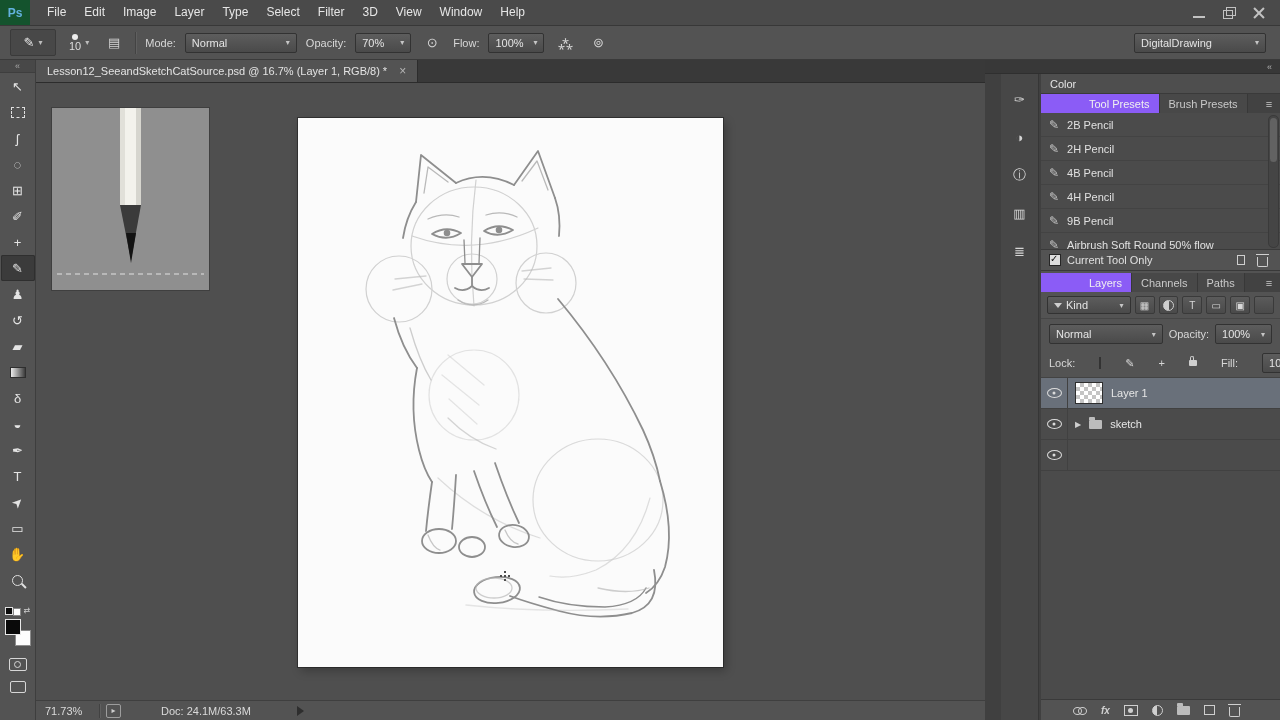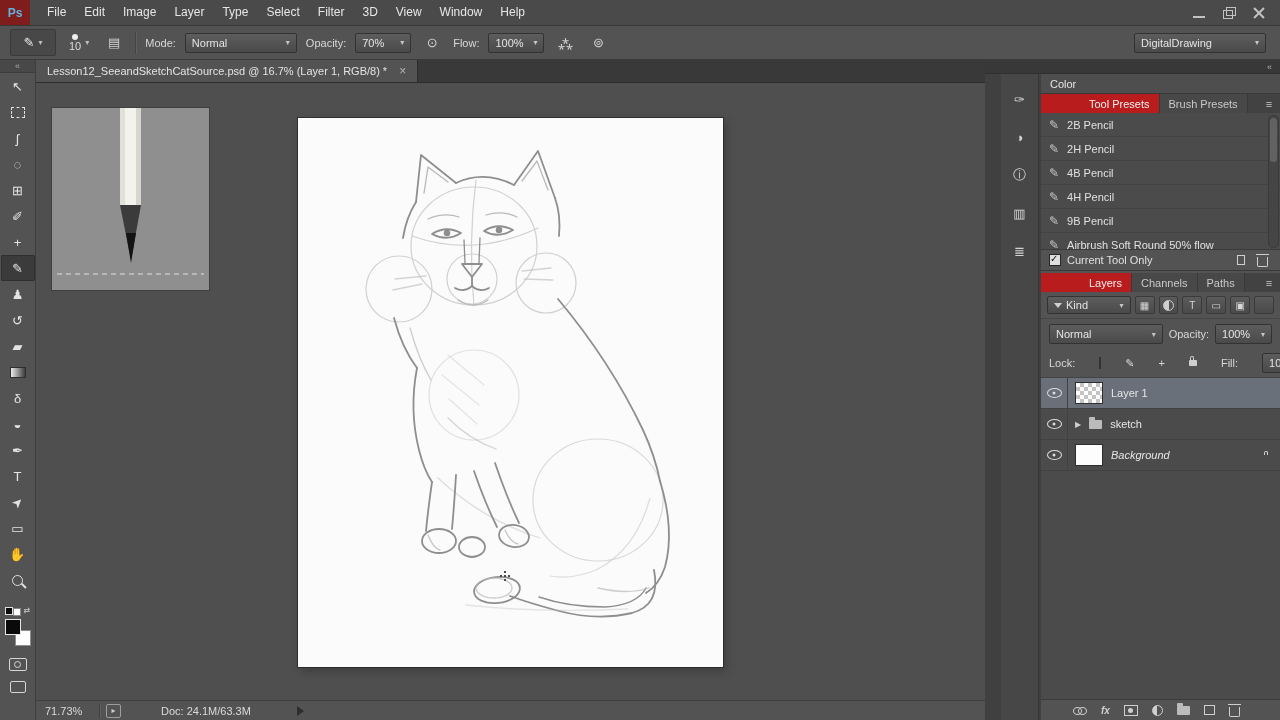--- a/index.html
+++ b/index.html
@@ -3,21 +3,21 @@
 <meta charset="utf-8">
 <style>
   html,body{margin:0;padding:0;}
   body{width:1280px;height:720px;overflow:hidden;background:#535353;
        font-family:"Liberation Sans",sans-serif;font-size:11px;color:#e0e0e0;position:relative;}
   .app{position:absolute;inset:0;}
 
   
   .menu-bar{position:absolute;left:0;top:0;width:1280px;height:26px;background:#4a4a4a;
             border-bottom:1px solid #383838;display:flex;align-items:center;box-sizing:border-box;}
-  .ps-logo{width:30px;height:25px;background:#7f1d1d;color:#63b2de;font-weight:bold;font-size:12px;
+  .ps-logo{width:30px;height:25px;background:#14532d;color:#63b2de;font-weight:bold;font-size:12px;
            display:flex;align-items:center;justify-content:center;margin-right:8px;}
   .menu-item{padding:0 9px;font-size:12px;color:#e6e6e6;line-height:25px;cursor:default;}
   .win-controls{margin-left:auto;display:flex;align-items:center;gap:16px;padding-right:14px;}
   .wc{width:14px;height:12px;position:relative;opacity:.9;}
   .wc-min::after{content:'';position:absolute;left:1px;right:1px;bottom:1px;height:2px;background:#cfcfcf;}
   .wc-restore::after{content:'';position:absolute;left:1px;bottom:0;width:8px;height:7px;border:1.5px solid #cfcfcf;}
   .wc-restore::before{content:'';position:absolute;right:0;top:0;width:8px;height:7px;border:1.5px solid #cfcfcf;}
   .wc-close::before,.wc-close::after{content:'';position:absolute;left:0;top:5px;width:14px;height:2px;background:#cfcfcf;}
   .wc-close::before{transform:rotate(45deg);} .wc-close::after{transform:rotate(-45deg);}
 
@@ -96,21 +96,21 @@
   .strip-icon{width:24px;height:22px;display:flex;align-items:center;justify-content:center;
               color:#d5d5d5;font-size:13px;}
   .panels{position:absolute;left:56px;top:14px;width:239px;height:646px;background:#535353;
           display:flex;flex-direction:column;}
 
   .color-bar{height:19px;background:#4e4e4e;border-bottom:1px solid #3a3a3a;display:flex;
              align-items:center;padding:0 9px;color:#e4e4e4;flex:none;}
 
   .panel-tabs{height:19px;background:#424242;display:flex;align-items:stretch;flex:none;}
   .ptab{display:flex;align-items:center;padding:0 9px;color:#c9c9c9;background:#484848;border-right:1px solid #383838;}
-  .ptab.active{background:#b91c1c;color:#f0f0f0;padding-left:48px;}
+  .ptab.active{background:#8b5cf6;color:#f0f0f0;padding-left:48px;}
   .panel-menu{margin-left:auto;width:22px;display:flex;align-items:center;justify-content:center;color:#c9c9c9;}
   .panel-menu::after{content:"≡";font-size:11px;}
 
   .preset-list{height:136px;background:#4b4b4b;overflow:hidden;position:relative;
                border-bottom:1px solid #3a3a3a;flex:none;}
   .preset-row{height:24px;display:flex;align-items:center;gap:8px;padding:0 8px;
               border-bottom:1px solid #434343;color:#e0e0e0;box-sizing:border-box;}
   .preset-icon{color:#c9c9c9;font-size:12px;}
   .preset-scroll{position:absolute;right:1px;top:2px;width:9px;height:131px;background:#454545;
                  border:1px solid #3a3a3a;border-radius:5px;}
@@ -518,25 +518,20 @@
             <span class="row-content">
               <span class="disclosure"></span>
               <span class="i-folder"></span>
               <span>sketch</span>
             </span>
           </div>
           <div class="layer-row">
             <span class="eye-col">
                 <span class="i-eye"></span>
               </span>
-            <span class="row-content">
-              <span class="thumb white"></span>
-              <span class="italic">Background</span>
-              <span class="row-lock"><span class="i-lock"></span></span>
-            </span>
           </div>
         </div>
         <div class="layers-footer">
           <span class="i-link"></span>
           <span class="fx-label">fx</span>
           <span class="i-mask"></span>
           <span class="i-adjust"></span>
           <span class="i-folder"></span>
           <span class="i-newlayer"></span>
           <span class="i-trash"></span>

